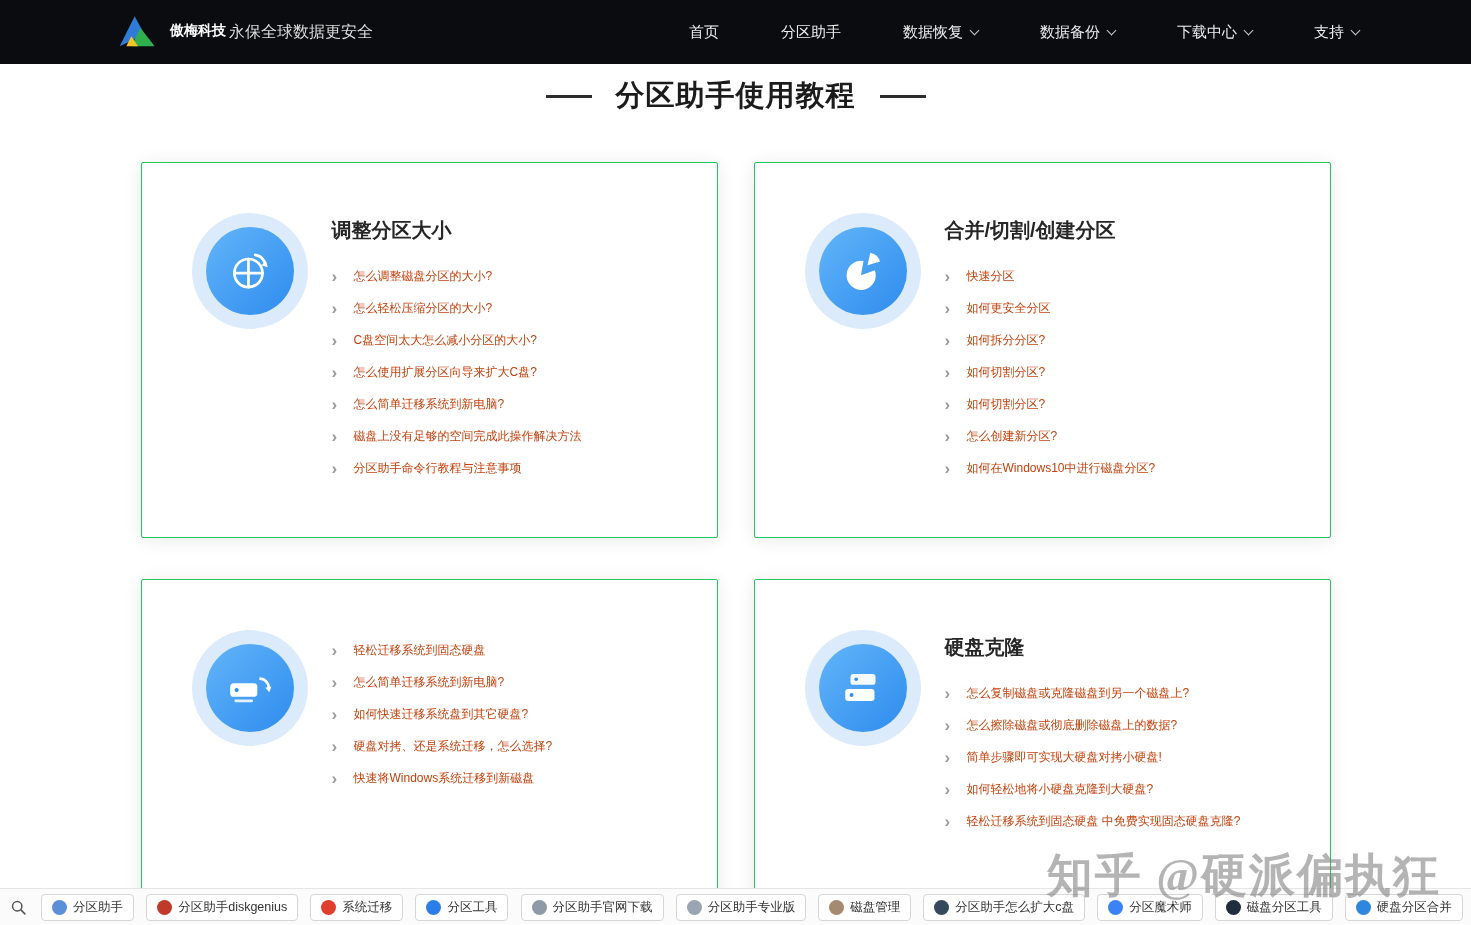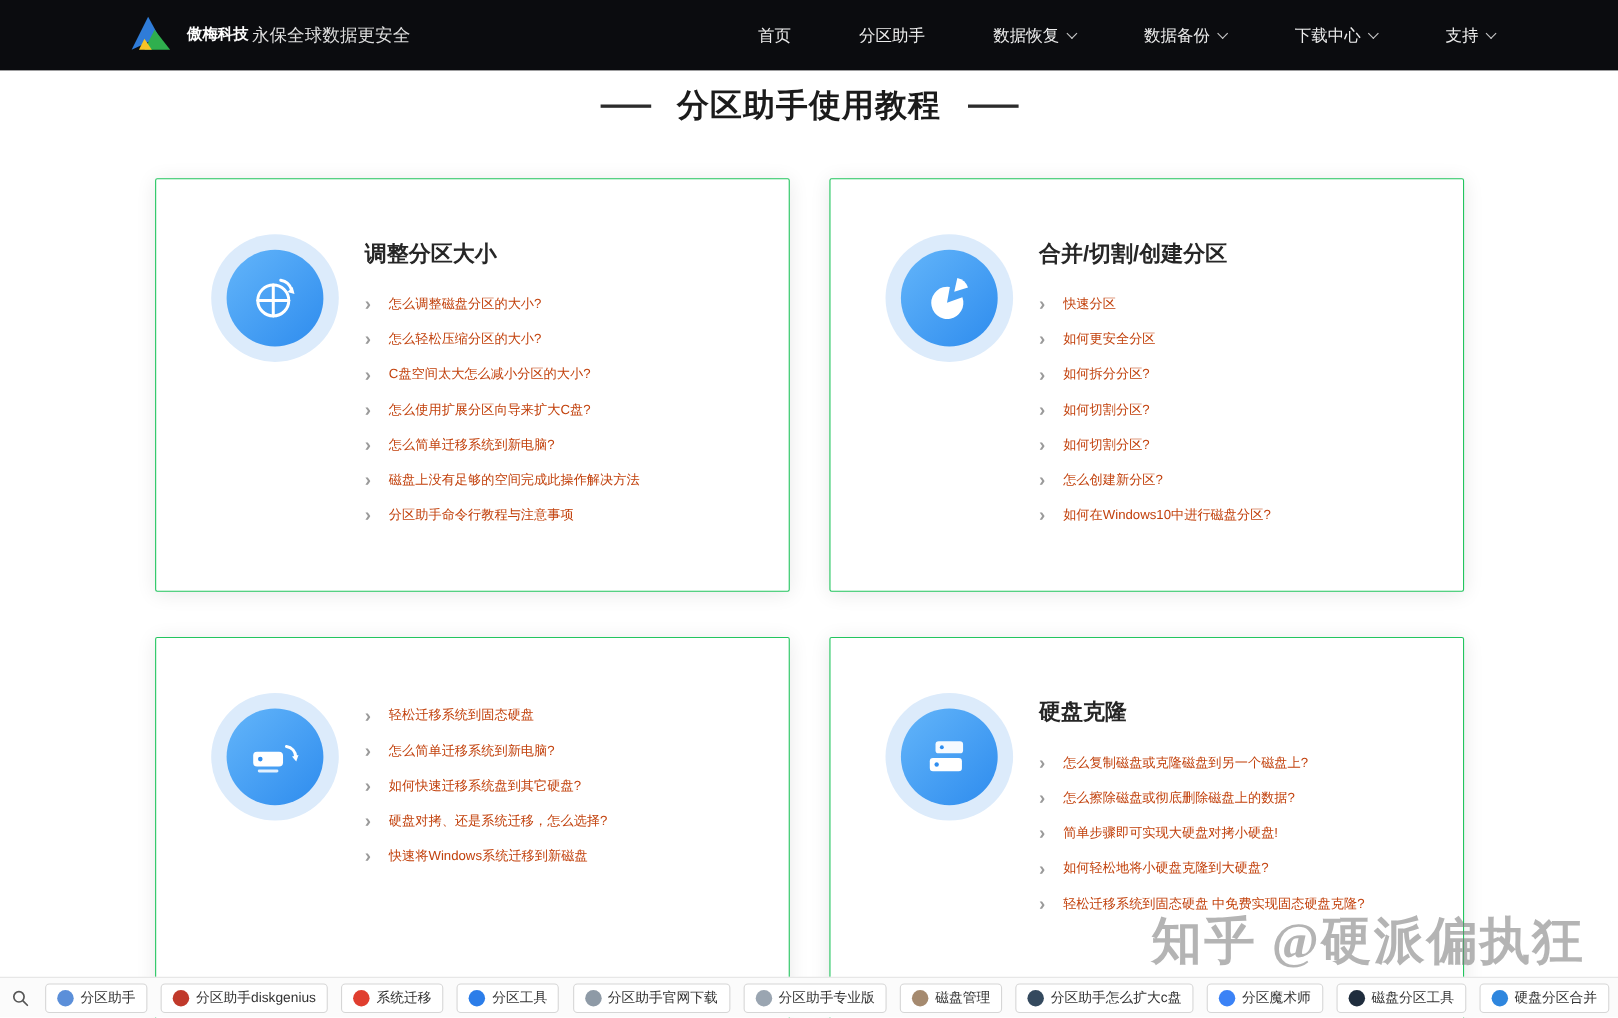--- a/index.html
+++ b/index.html
@@ -34,21 +34,21 @@
   .chev{color:#9a9a9a;font-size:17px;font-weight:700;width:16px;margin-right:6px;line-height:1;flex:none}
   .link-text{font-size:12px;color:#c2410c;text-decoration:none;white-space:nowrap}
 
   
   .taskbar{position:absolute;left:0;right:0;bottom:0;height:37px;background:#fbfbfb;border-top:1px solid #e5e5e5;display:flex;align-items:center;padding:0 8px;gap:7px;justify-content:space-between;z-index:30}
   .search-wrap{flex:none;display:flex;align-items:center;padding:0 2px;cursor:pointer}
   .task-item{background:#fff;border:1px solid #d6d6d6;border-radius:4px;height:27px;display:flex;align-items:center;gap:6px;padding:0 10px;font-size:12.5px;color:#333;white-space:nowrap;cursor:pointer}
   .task-ico{width:15px;height:15px;border-radius:50%;flex:none}
 
   
-  .watermark{position:absolute;right:30px;bottom:38px;font-family:"Liberation Serif","DejaVu Serif",serif;font-size:46px;font-weight:700;color:rgba(118,118,118,.55);z-index:40;letter-spacing:2px;white-space:nowrap}
+  .watermark{position:absolute;right:30px;bottom:18px;font-family:"Liberation Serif","DejaVu Serif",serif;font-size:46px;font-weight:700;color:rgba(118,118,118,.55);z-index:40;letter-spacing:2px;white-space:nowrap}
 </style>
 </head>
 <body>
 
 <header class="header">
   <div class="brand">
     <span>
       <svg viewBox="0 0 48 44" width="40" height="37">
         <polygon points="2,41 20,5 32,27" fill="#2f7cd8"></polygon>
         <polygon points="16,41 27,19 44,41" fill="#2faf4e"></polygon>

